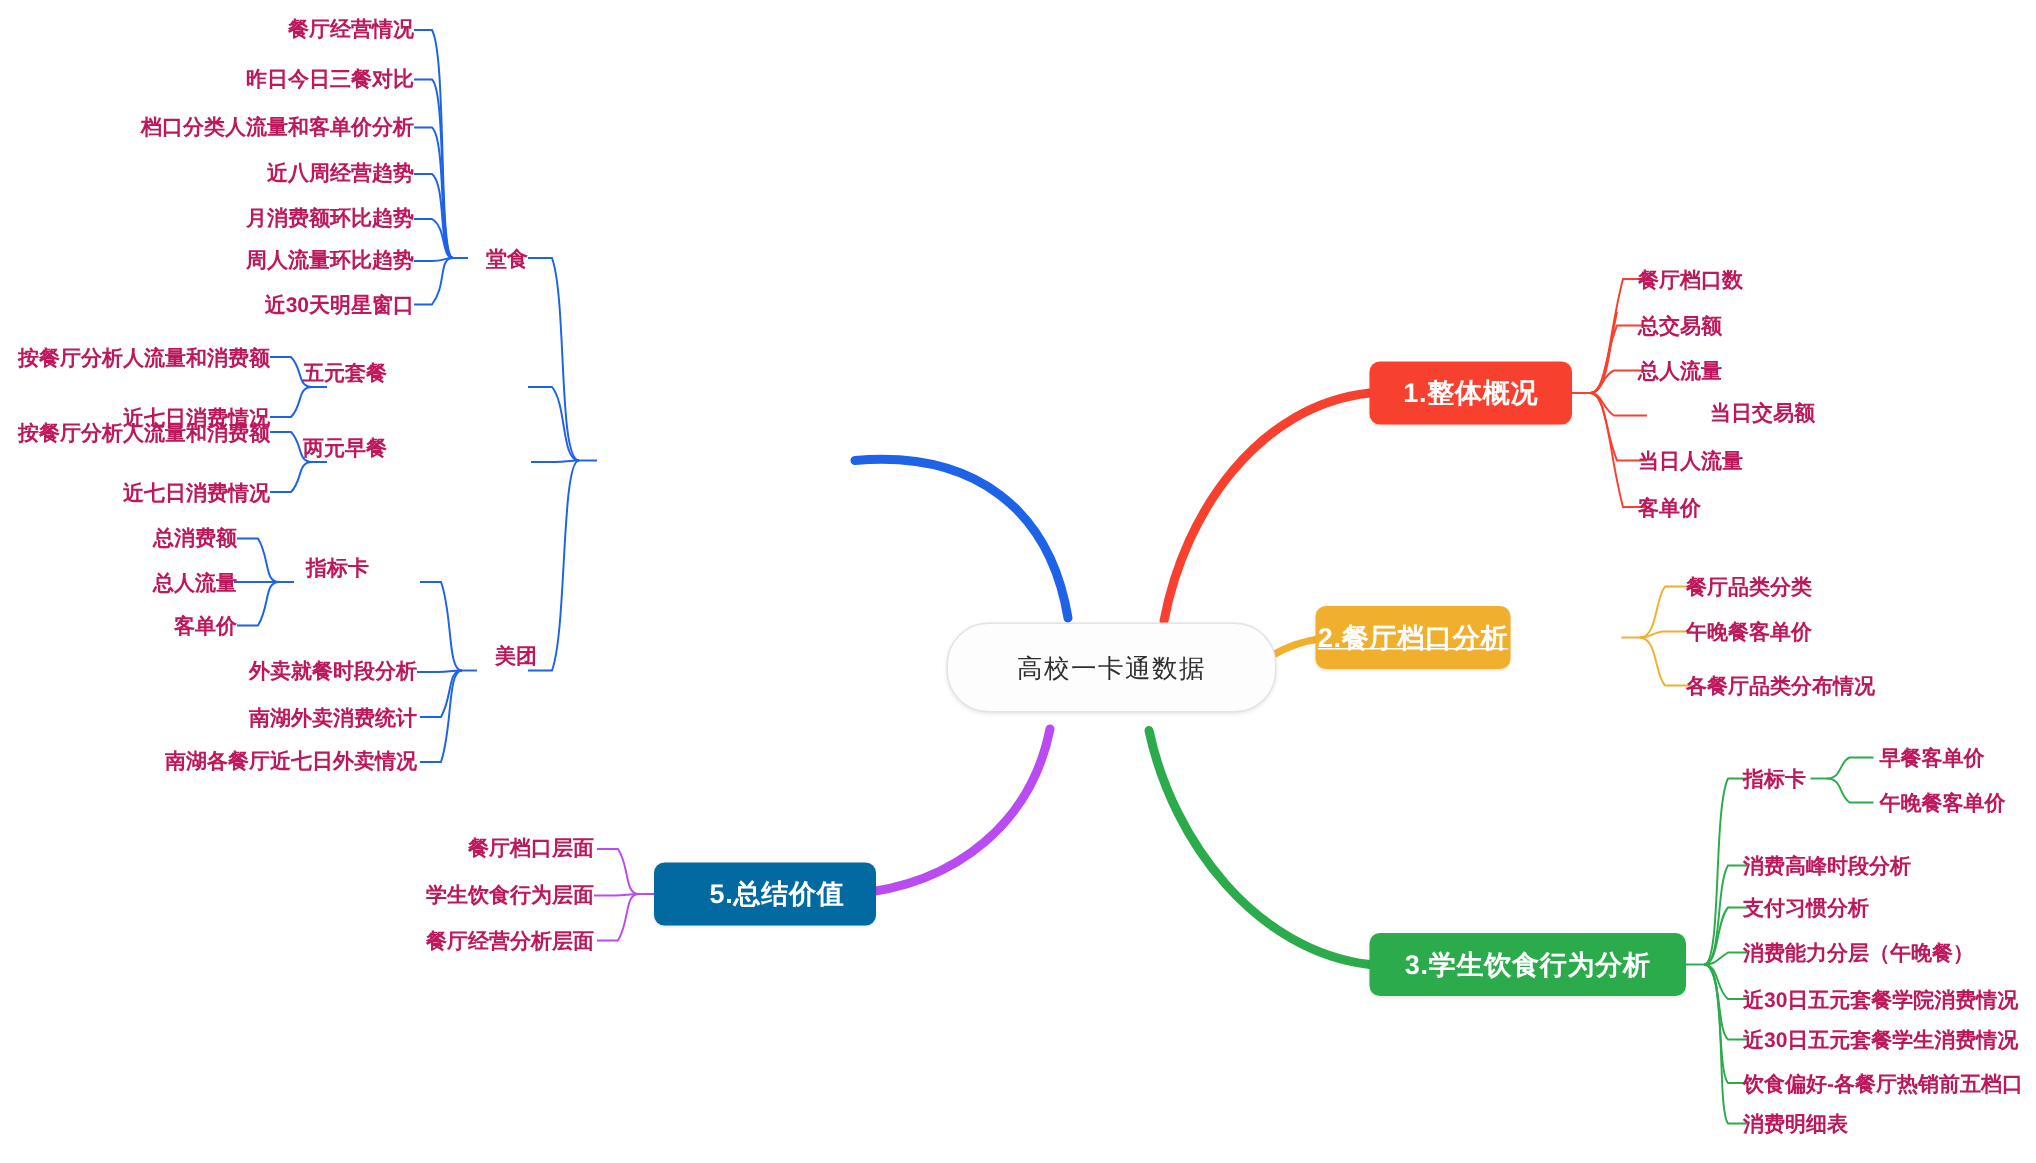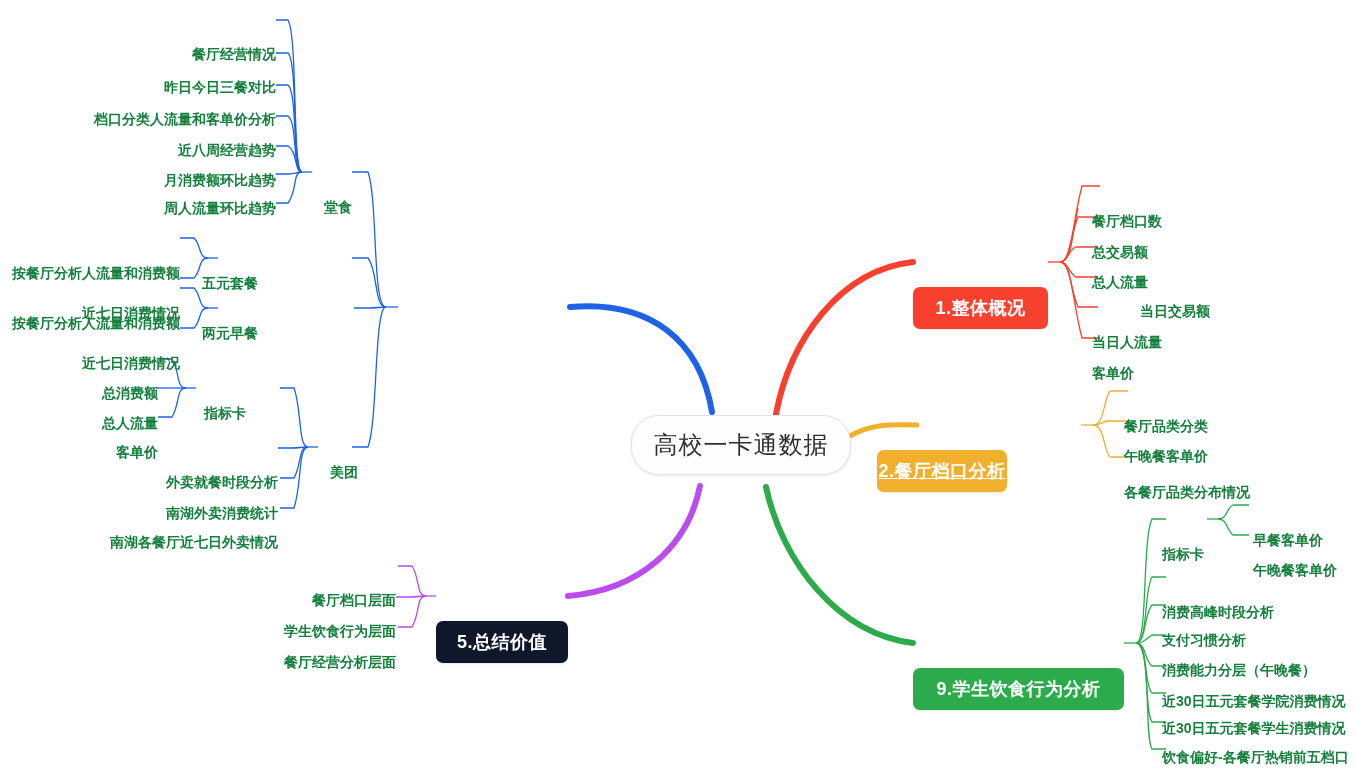--- a/index.html
+++ b/index.html
@@ -13,44 +13,42 @@
 
   
   .root-node{
     position:absolute;
     display:flex;align-items:center;justify-content:center;
     background:#fdfdfd;
     border:1px solid #e3e3e3;
     border-radius:28px;
     box-shadow:0 1px 3px rgba(0,0,0,.10);
     color:#2f2f2f;
-    font-size:24px;font-weight:500;letter-spacing:1px;
+    font-size:17px;font-weight:500;letter-spacing:1px;
     white-space:nowrap;
   }
 
   
   .branch-node{
     position:absolute;
     display:flex;align-items:center;justify-content:center;
     border-radius:7px;
     color:#ffffff;
     font-size:18px;font-weight:bold;
     letter-spacing:.5px;white-space:nowrap;
     box-shadow:0 1px 2px rgba(0,0,0,.10);
-    margin-top:46px;
   }
 
   
   .leaf{
     position:absolute;
-    color:#15803d;
+    color:#be185d;
     font-size:14px;font-weight:bold;
     white-space:nowrap;
     line-height:18px;
-    margin-top:35px;
   }
   .leaf.r{text-align:left;}
   .leaf.l{text-align:right;}
 </style>
 </head>
 <body>
 
 <div id="canvas">
 
   <svg id="links" viewBox="0 0 1357 775">
@@ -150,25 +148,25 @@
 
   <div class="branch-node" style="left:913px;top:241px;width:135px;height:42px;background:#F8402E;">
     <span>1.整体概况</span>
   </div>
 
   <div class="branch-node" style="left:877px;top:404px;width:130px;height:42px;background:#F0B02E;text-decoration:underline;">
     <span>2.餐厅档口分析</span>
   </div>
 
   <div class="branch-node" style="left:913px;top:622px;width:211px;height:42px;background:#2CAB4C;">
-    <span>9.学生饮食行为分析</span>
-  </div>
-
-
-  <div class="branch-node" style="left:436px;top:575px;width:132px;height:42px;background:#0f172a;">
+    <span>3.学生饮食行为分析</span>
+  </div>
+
+
+  <div class="branch-node" style="left:436px;top:575px;width:132px;height:42px;background:#0369a1;padding-left:16px;">
     <span>5.总结价值</span>
   </div>
 
   <div class="leaf r" style="left:1092px;top:177px;"><span>餐厅档口数</span></div>
   <div class="leaf r" style="left:1092px;top:208px;"><span>总交易额</span></div>
   <div class="leaf r" style="left:1092px;top:238px;"><span>总人流量</span></div>
   <div class="leaf r" style="left:1140px;top:268px;font-family:Liberation Serif, serif;"><span>当日交易额</span></div>
   <div class="leaf r" style="left:1092px;top:298px;"><span>当日人流量</span></div>
   <div class="leaf r" style="left:1092px;top:329px;"><span>客单价</span></div>
 
@@ -187,20 +185,21 @@
   <div class="leaf r" style="left:1162px;top:713px;"><span>饮食偏好-各餐厅热销前五档口</span></div>
   <div class="leaf r" style="left:1162px;top:740px;"><span>消费明细表</span></div>
 
   <div class="leaf l" style="left:262px;top:163px;width:90px;"><span>堂食</span></div>
   <div class="leaf l" style="left:36px;top:10px;width:240px;"><span>餐厅经营情况</span></div>
   <div class="leaf l" style="left:36px;top:43px;width:240px;"><span>昨日今日三餐对比</span></div>
   <div class="leaf l" style="left:36px;top:75px;width:240px;"><span>档口分类人流量和客单价分析</span></div>
   <div class="leaf l" style="left:36px;top:106px;width:240px;"><span>近八周经营趋势</span></div>
   <div class="leaf l" style="left:36px;top:136px;width:240px;text-align:right;"><span>月消费额环比趋势</span></div>
   <div class="leaf l" style="left:36px;top:164px;width:240px;"><span>周人流量环比趋势</span></div>
+  <div class="leaf l" style="left:36px;top:194px;width:240px;"><span>近30天明星窗口</span></div>
 
   <div class="leaf l" style="left:160px;top:239px;width:98px;"><span>五元套餐</span></div>
   <div class="leaf l" style="left:0px;top:229px;width:180px;"><span>按餐厅分析人流量和消费额</span></div>
   <div class="leaf l" style="left:0px;top:269px;width:180px;"><span>近七日消费情况</span></div>
 
   <div class="leaf l" style="left:160px;top:289px;width:98px;"><span>两元早餐</span></div>
   <div class="leaf l" style="left:0px;top:279px;width:180px;"><span>按餐厅分析人流量和消费额</span></div>
   <div class="leaf l" style="left:0px;top:319px;width:180px;"><span>近七日消费情况</span></div>
 
   <div class="leaf l" style="left:268px;top:428px;width:90px;"><span>美团</span></div>

